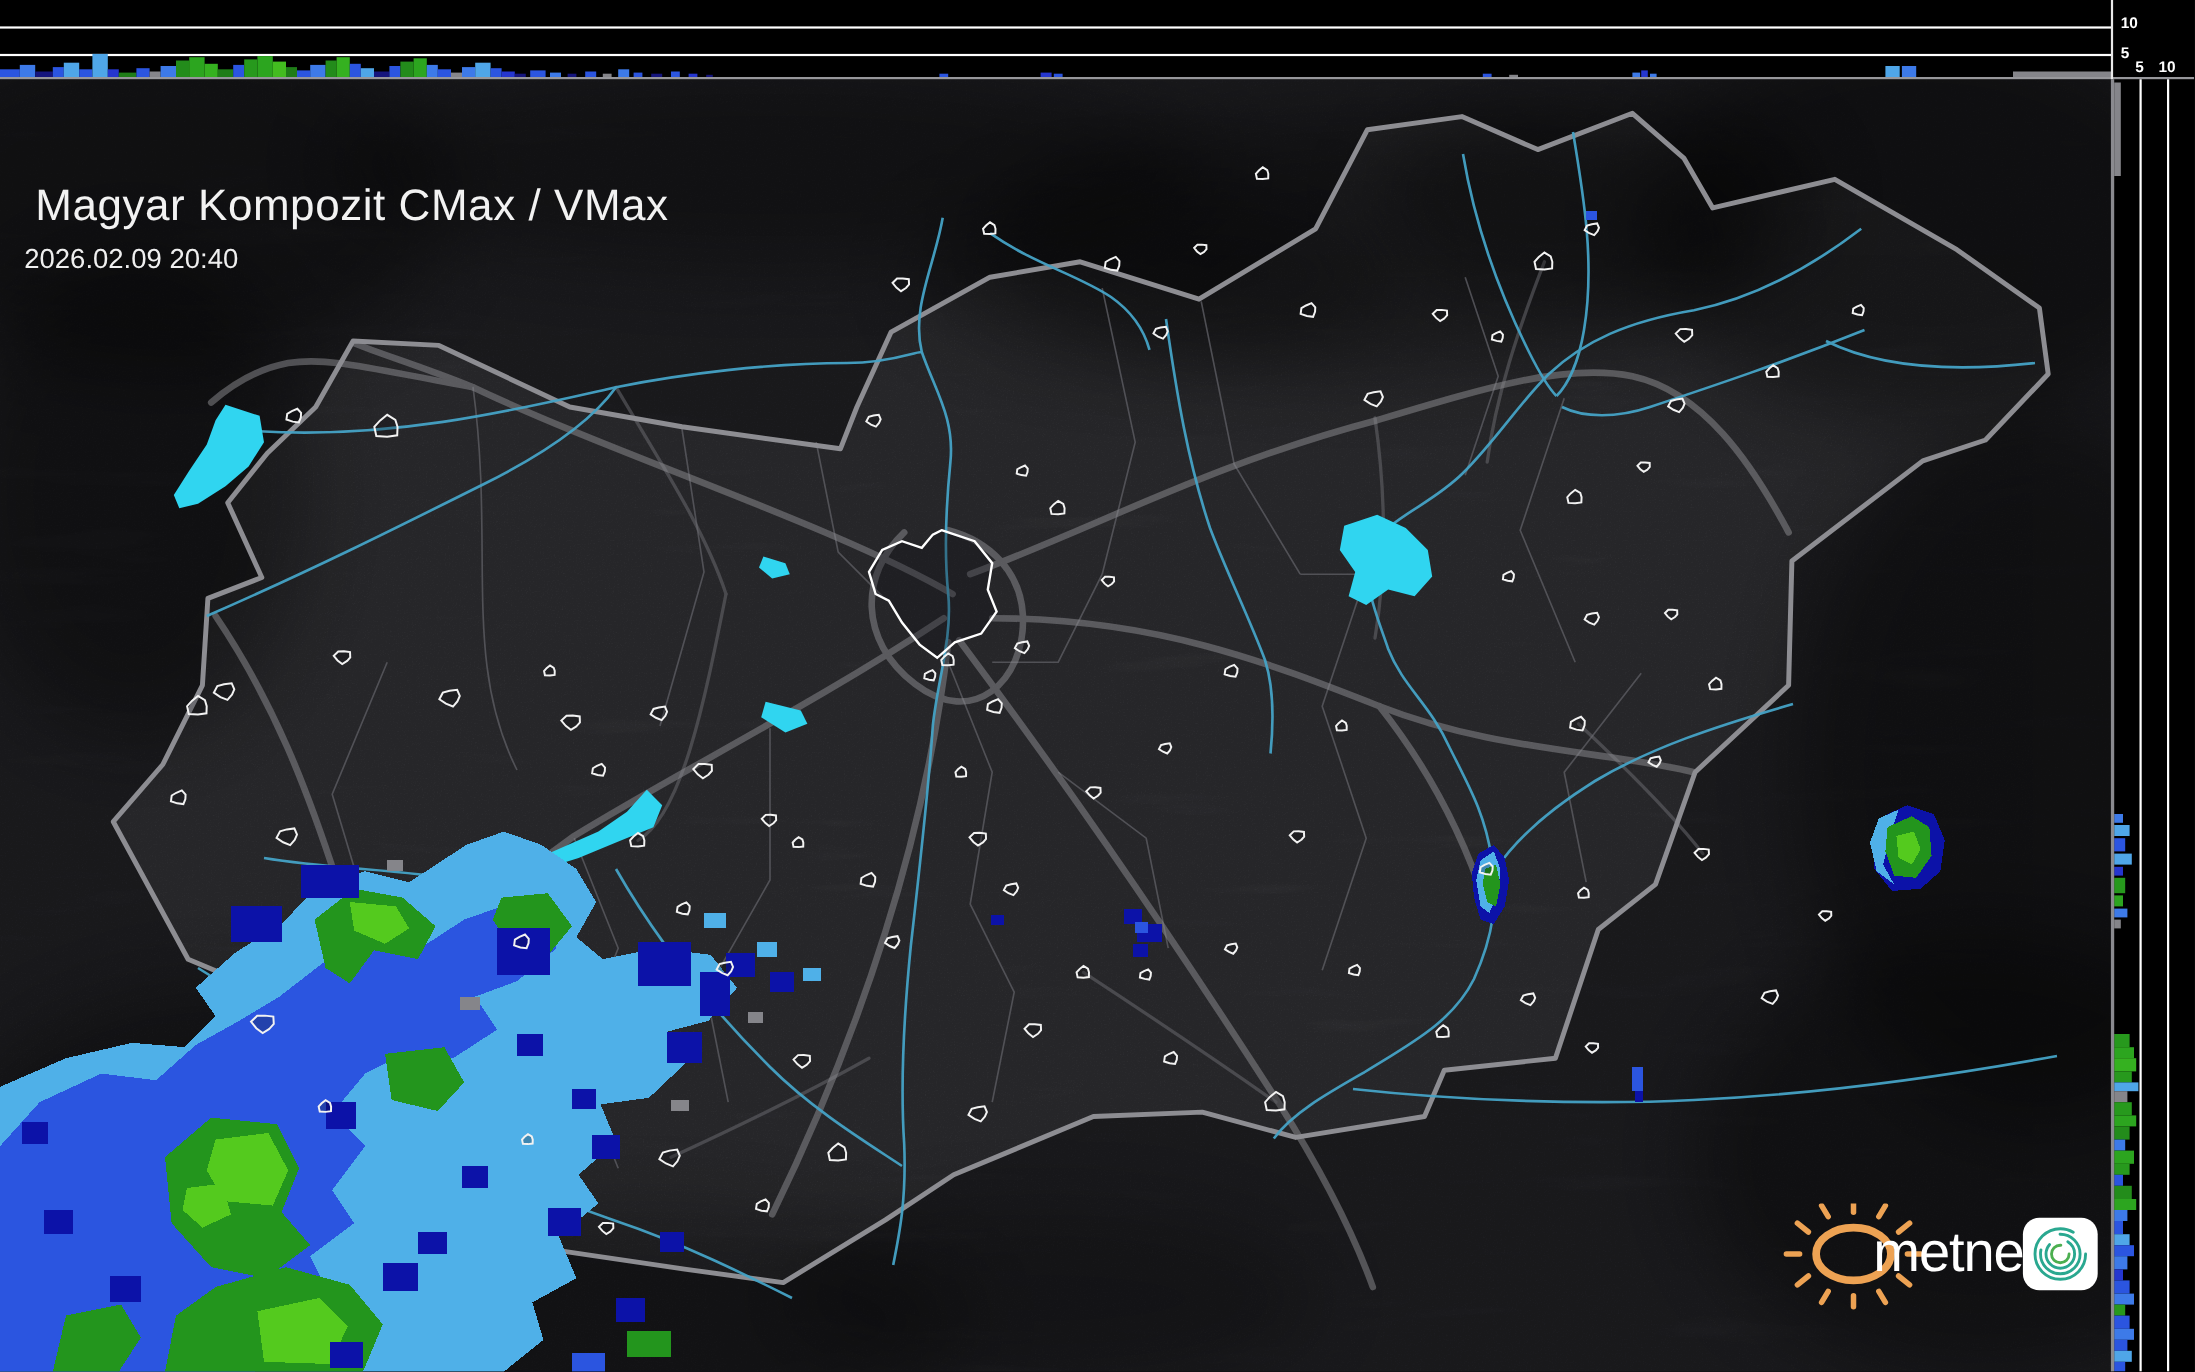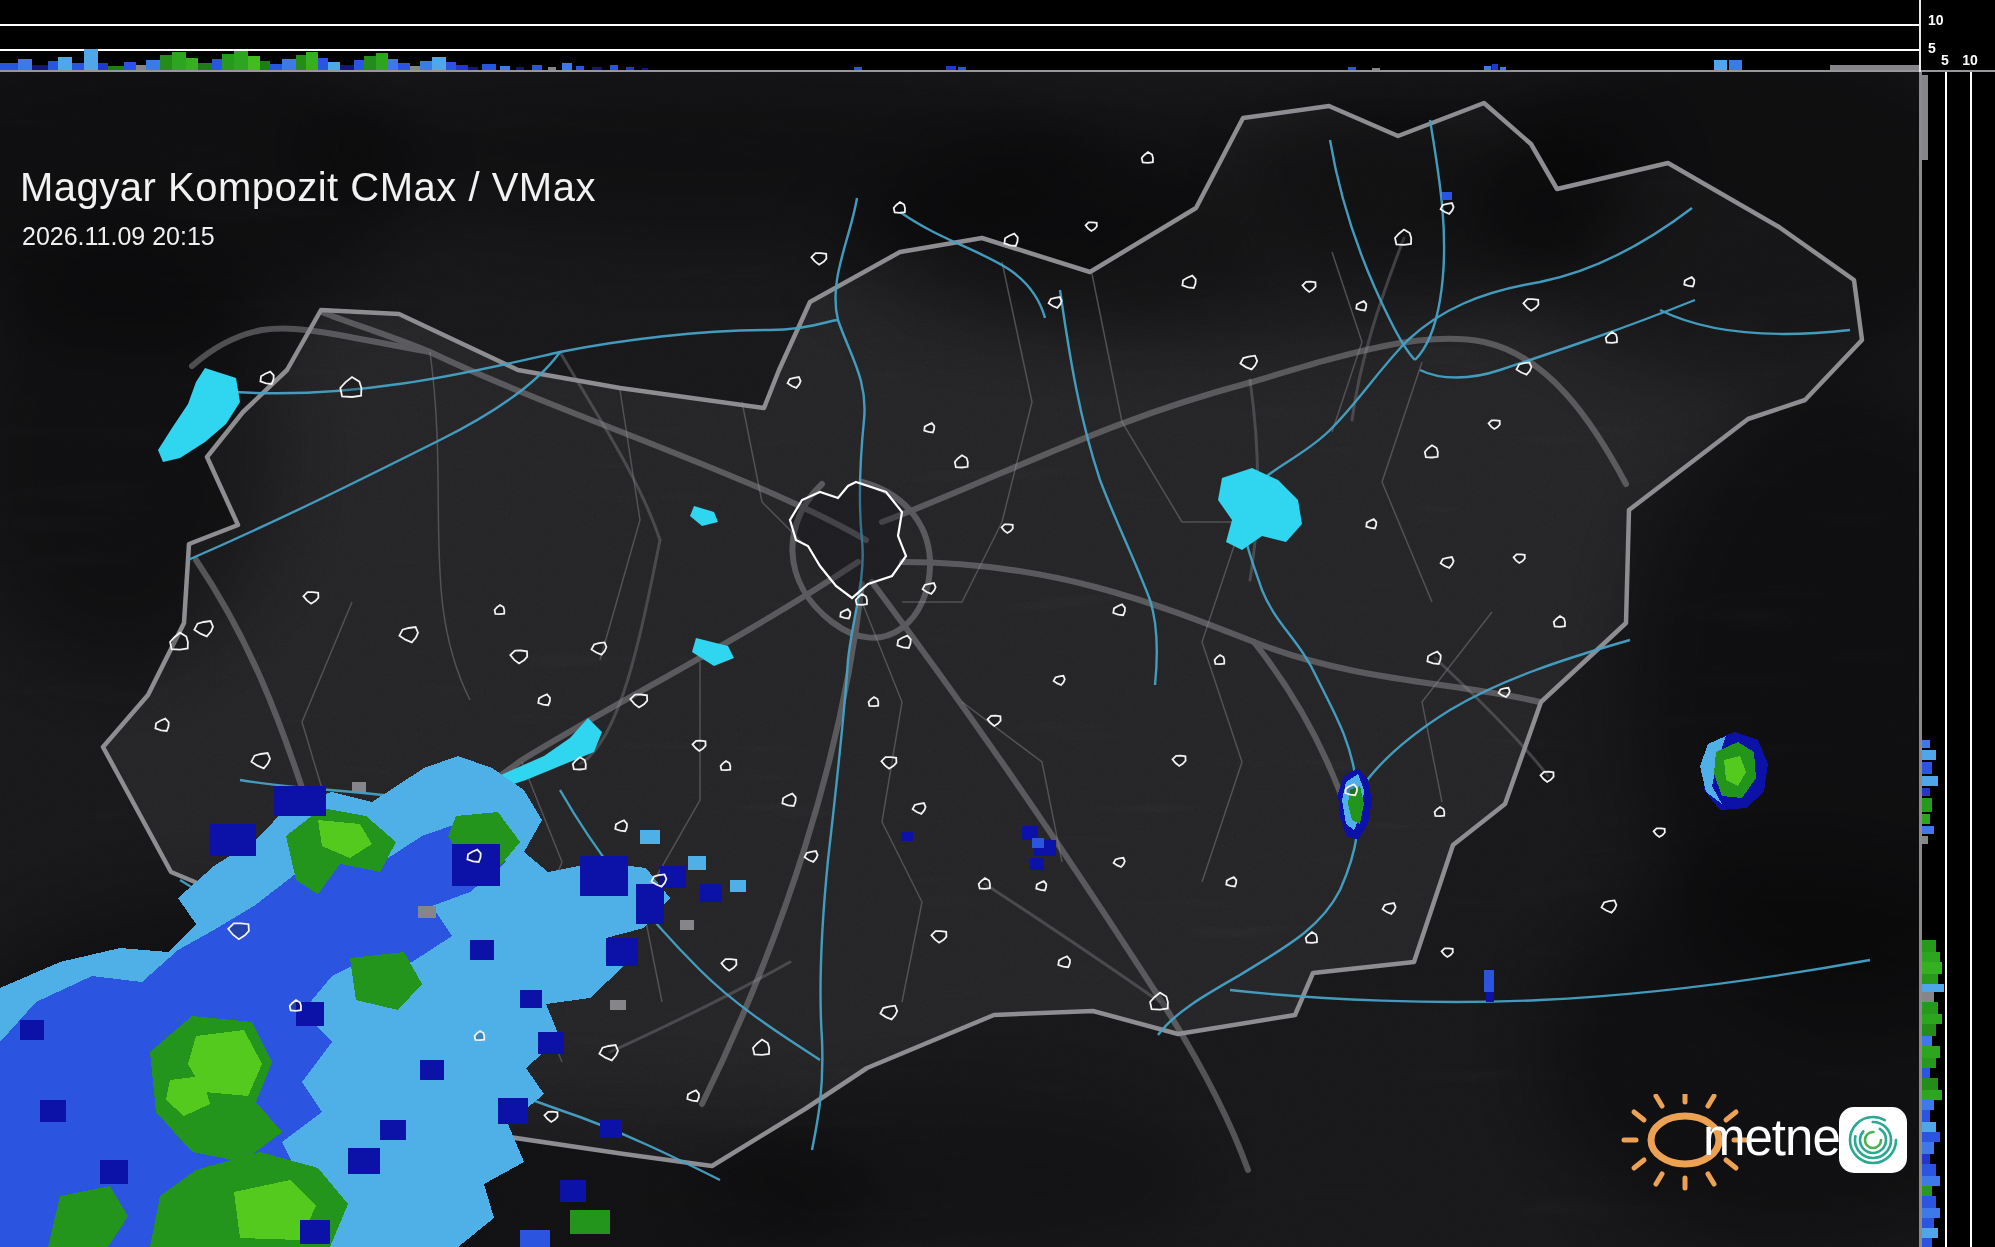--- a/index.html
+++ b/index.html
@@ -2,21 +2,21 @@
 <html><head>
 <meta charset="utf-8">
 <style>
   html,body{margin:0;padding:0;background:#000;}
   .stage{position:relative;width:1995px;height:1247px;background:#000;overflow:hidden;
          font-family:"Liberation Sans",sans-serif;}
   .abs{position:absolute;}
   
   .map-area{position:absolute;left:0;top:72px;width:1921px;height:1175px;background:#2f2f34;}
   
-  .title{position:absolute;left:20px;top:93px;font-size:40px;font-weight:400;color:#f2f2f2;letter-spacing:.5px;}
+  .title{position:absolute;left:32px;top:93px;font-size:40px;font-weight:400;color:#f2f2f2;letter-spacing:.5px;}
   .timestamp{position:absolute;left:22px;top:150px;font-size:25px;font-weight:400;color:#efefef;}
   
   .top-strip{position:absolute;left:0;top:0;width:1920px;height:72px;background:#000;overflow:hidden;}
   .right-strip{position:absolute;left:1920px;top:0;width:75px;height:1247px;background:#000;overflow:hidden;}
   .hline{position:absolute;background:#fff;height:2px;}
   .vline{position:absolute;background:#fff;width:2px;}
   .gline{position:absolute;background:#97979b;}
   .tick{position:absolute;color:#fff;font-size:14px;font-weight:700;}
   .pbar{position:absolute;}
   
@@ -271,21 +271,21 @@
           <polygon points="850.1,615.1 848.8,618.5 844.6,617.9 840.3,616.6 840.8,612.6 844.0,610.8 847.8,609.2 850.3,612.1"></polygon>
           <polygon points="615.9,1055.5 611.8,1060.3 605.4,1057.7 599.4,1053.7 602.6,1047.7 608.7,1046.0 615.6,1045.1 618.0,1050.7"></polygon>
           <polygon points="555.1,1119.4 551.2,1121.9 547.6,1119.0 544.5,1115.3 548.1,1111.8 552.6,1111.7 557.4,1112.3 557.6,1116.6"></polygon>
           <polygon points="484.3,1036.0 484.2,1039.6 480.0,1040.1 475.4,1039.9 474.6,1036.0 476.9,1033.4 480.0,1031.0 483.4,1033.1"></polygon>
         </g>
       <path id="budapest" fill="rgba(18,18,22,0.3)" stroke="#ffffff" stroke-width="2.2" d="M856,482 L886,492 L902,512 L898,536 L906,556 L892,576 L868,584 L852,598 L836,586 L820,566 L808,546 L796,540 L790,520 L802,500 L820,492 L838,498 L848,486 Z"></path>
     </svg>
 
     
     <div class="title">Magyar Kompozit CMax / VMax</div>
-    <div class="timestamp">2026.11.09 20:15</div>
+    <div class="timestamp">2026.02.09 20:40</div>
 
     
     <svg class="abs" style="left:1620px;top:1022px;" width="130" height="100" viewBox="0 0 130 100">
       <ellipse cx="65" cy="46" rx="34" ry="24" fill="none" stroke="#eda253" stroke-width="7"></ellipse>
       <g stroke="#eda253" stroke-width="5" stroke-linecap="round">
         <line x1="65" y1="8" x2="65" y2="-2"></line>
           <line x1="42" y1="12" x2="36" y2="2"></line>
           <line x1="88" y1="12" x2="94" y2="2"></line>
         <line x1="24" y1="26" x2="14" y2="18"></line>
           <line x1="106" y1="26" x2="116" y2="18"></line>

